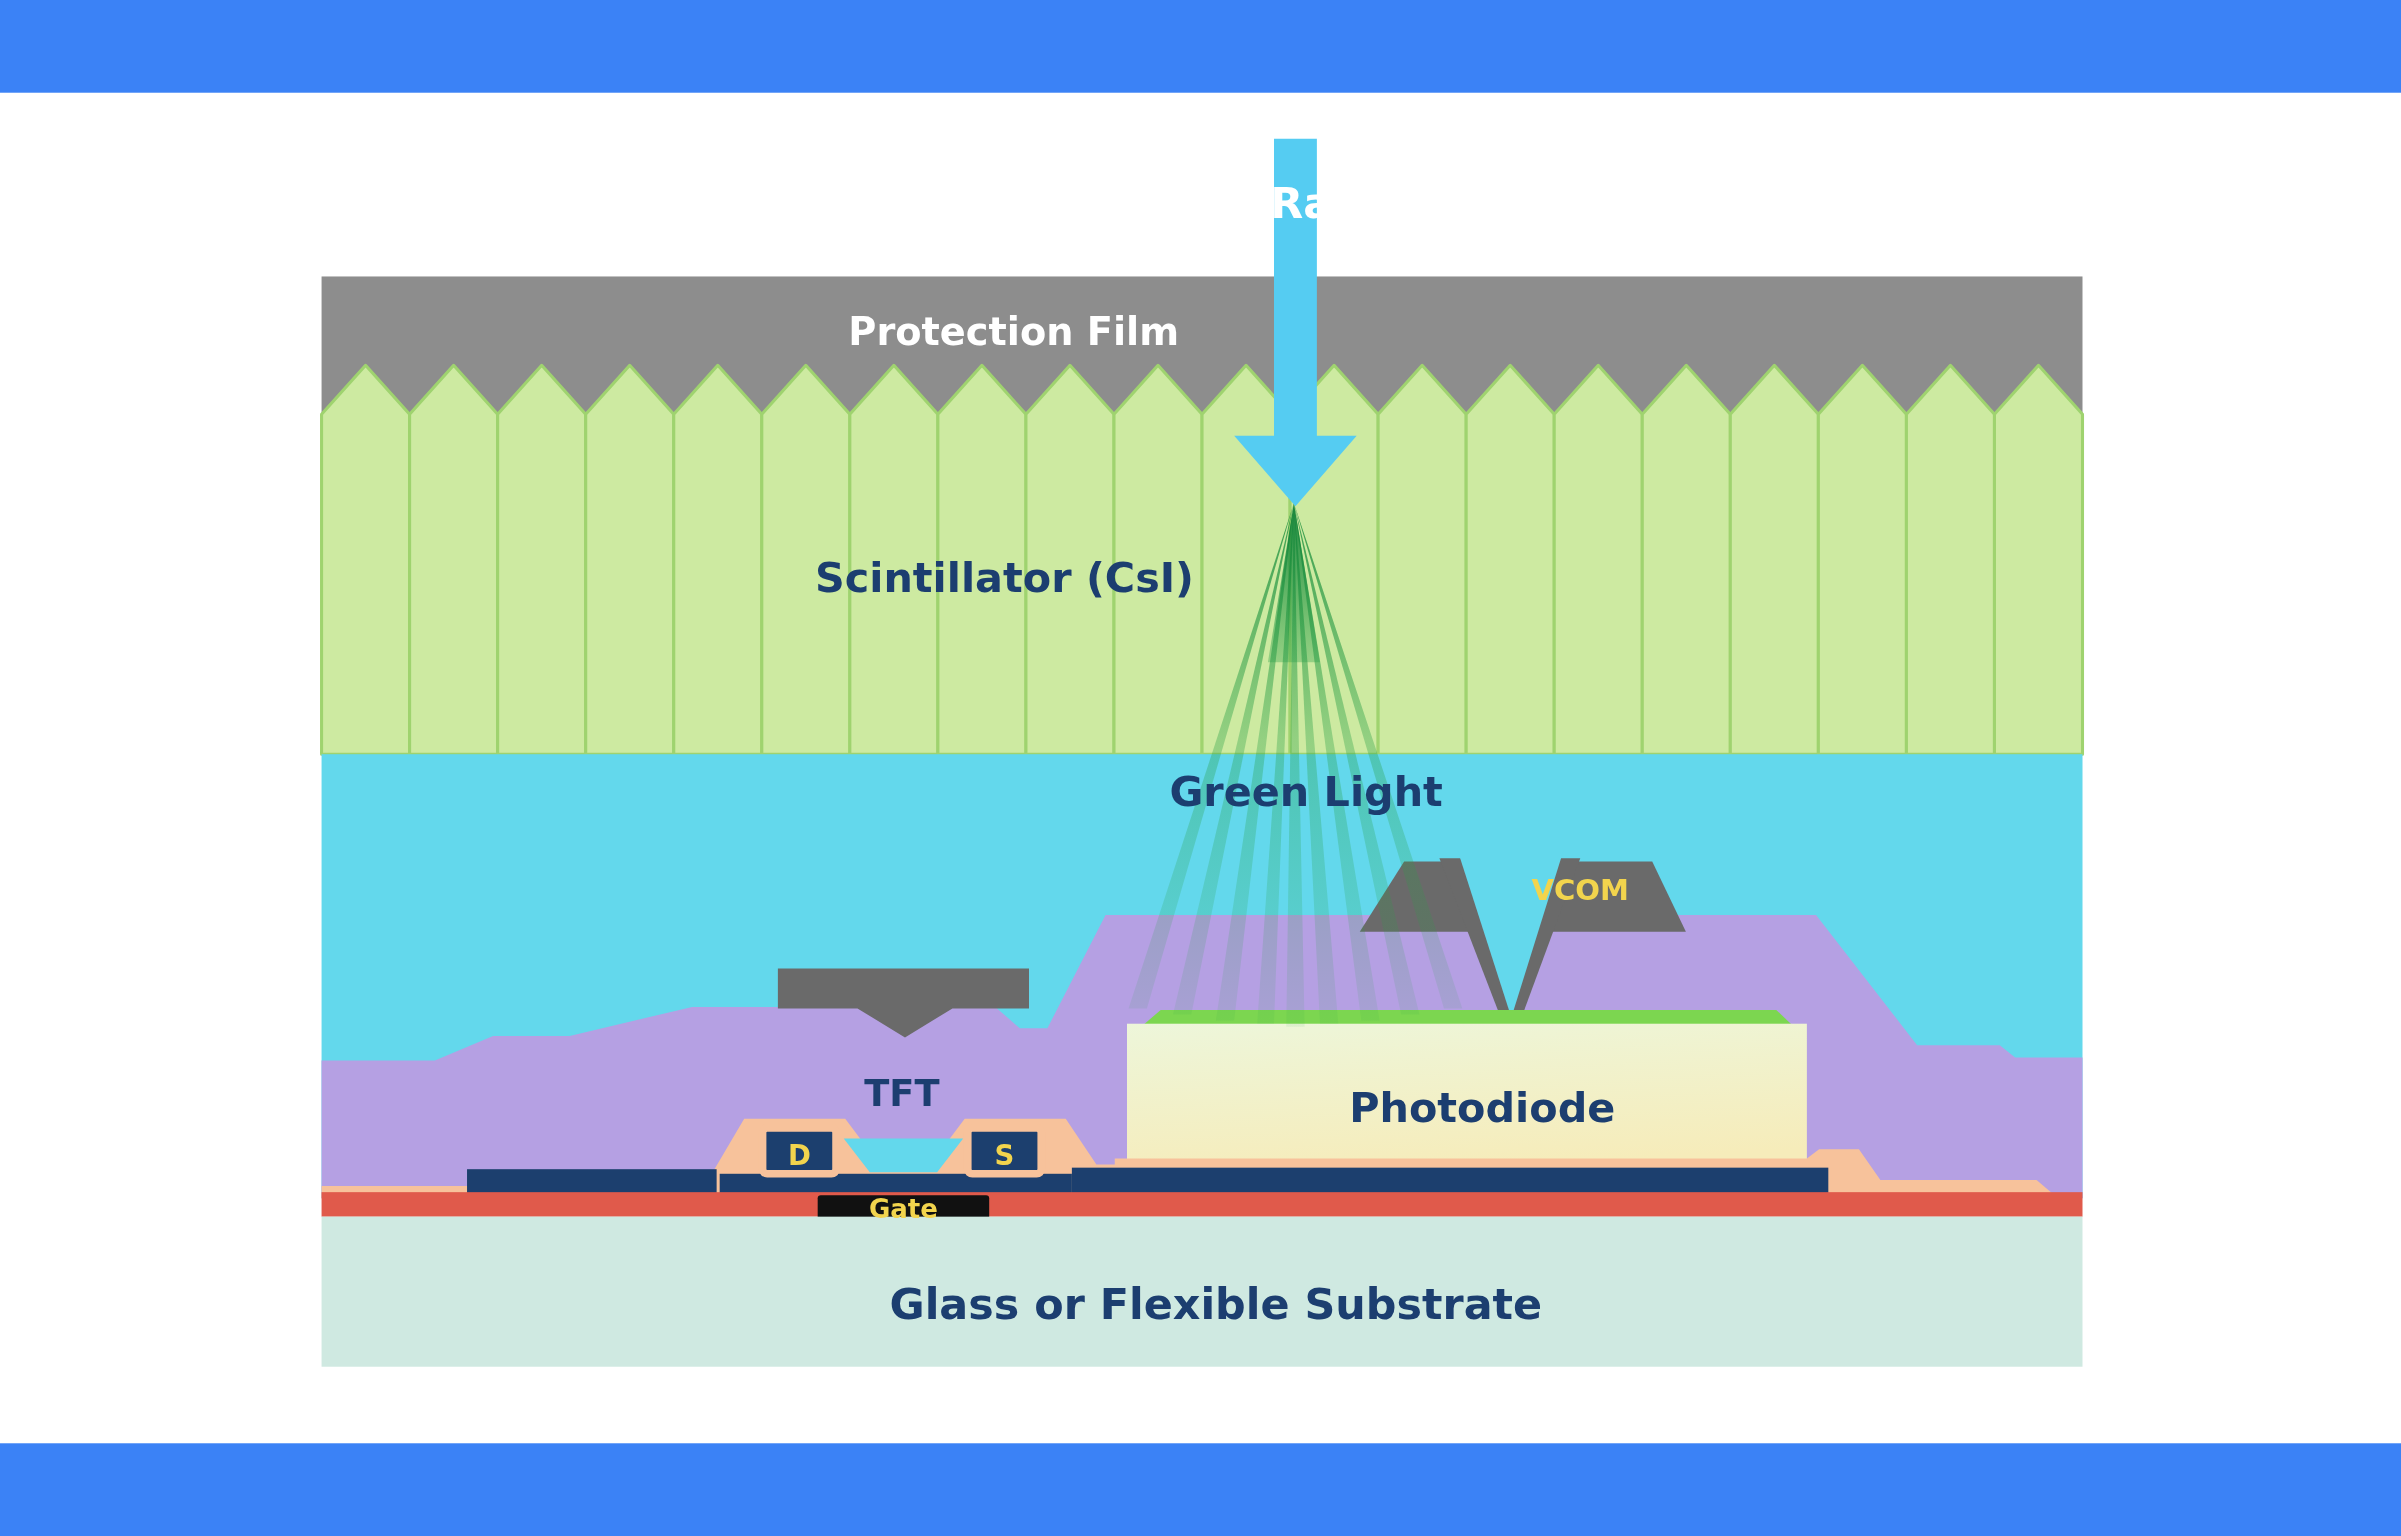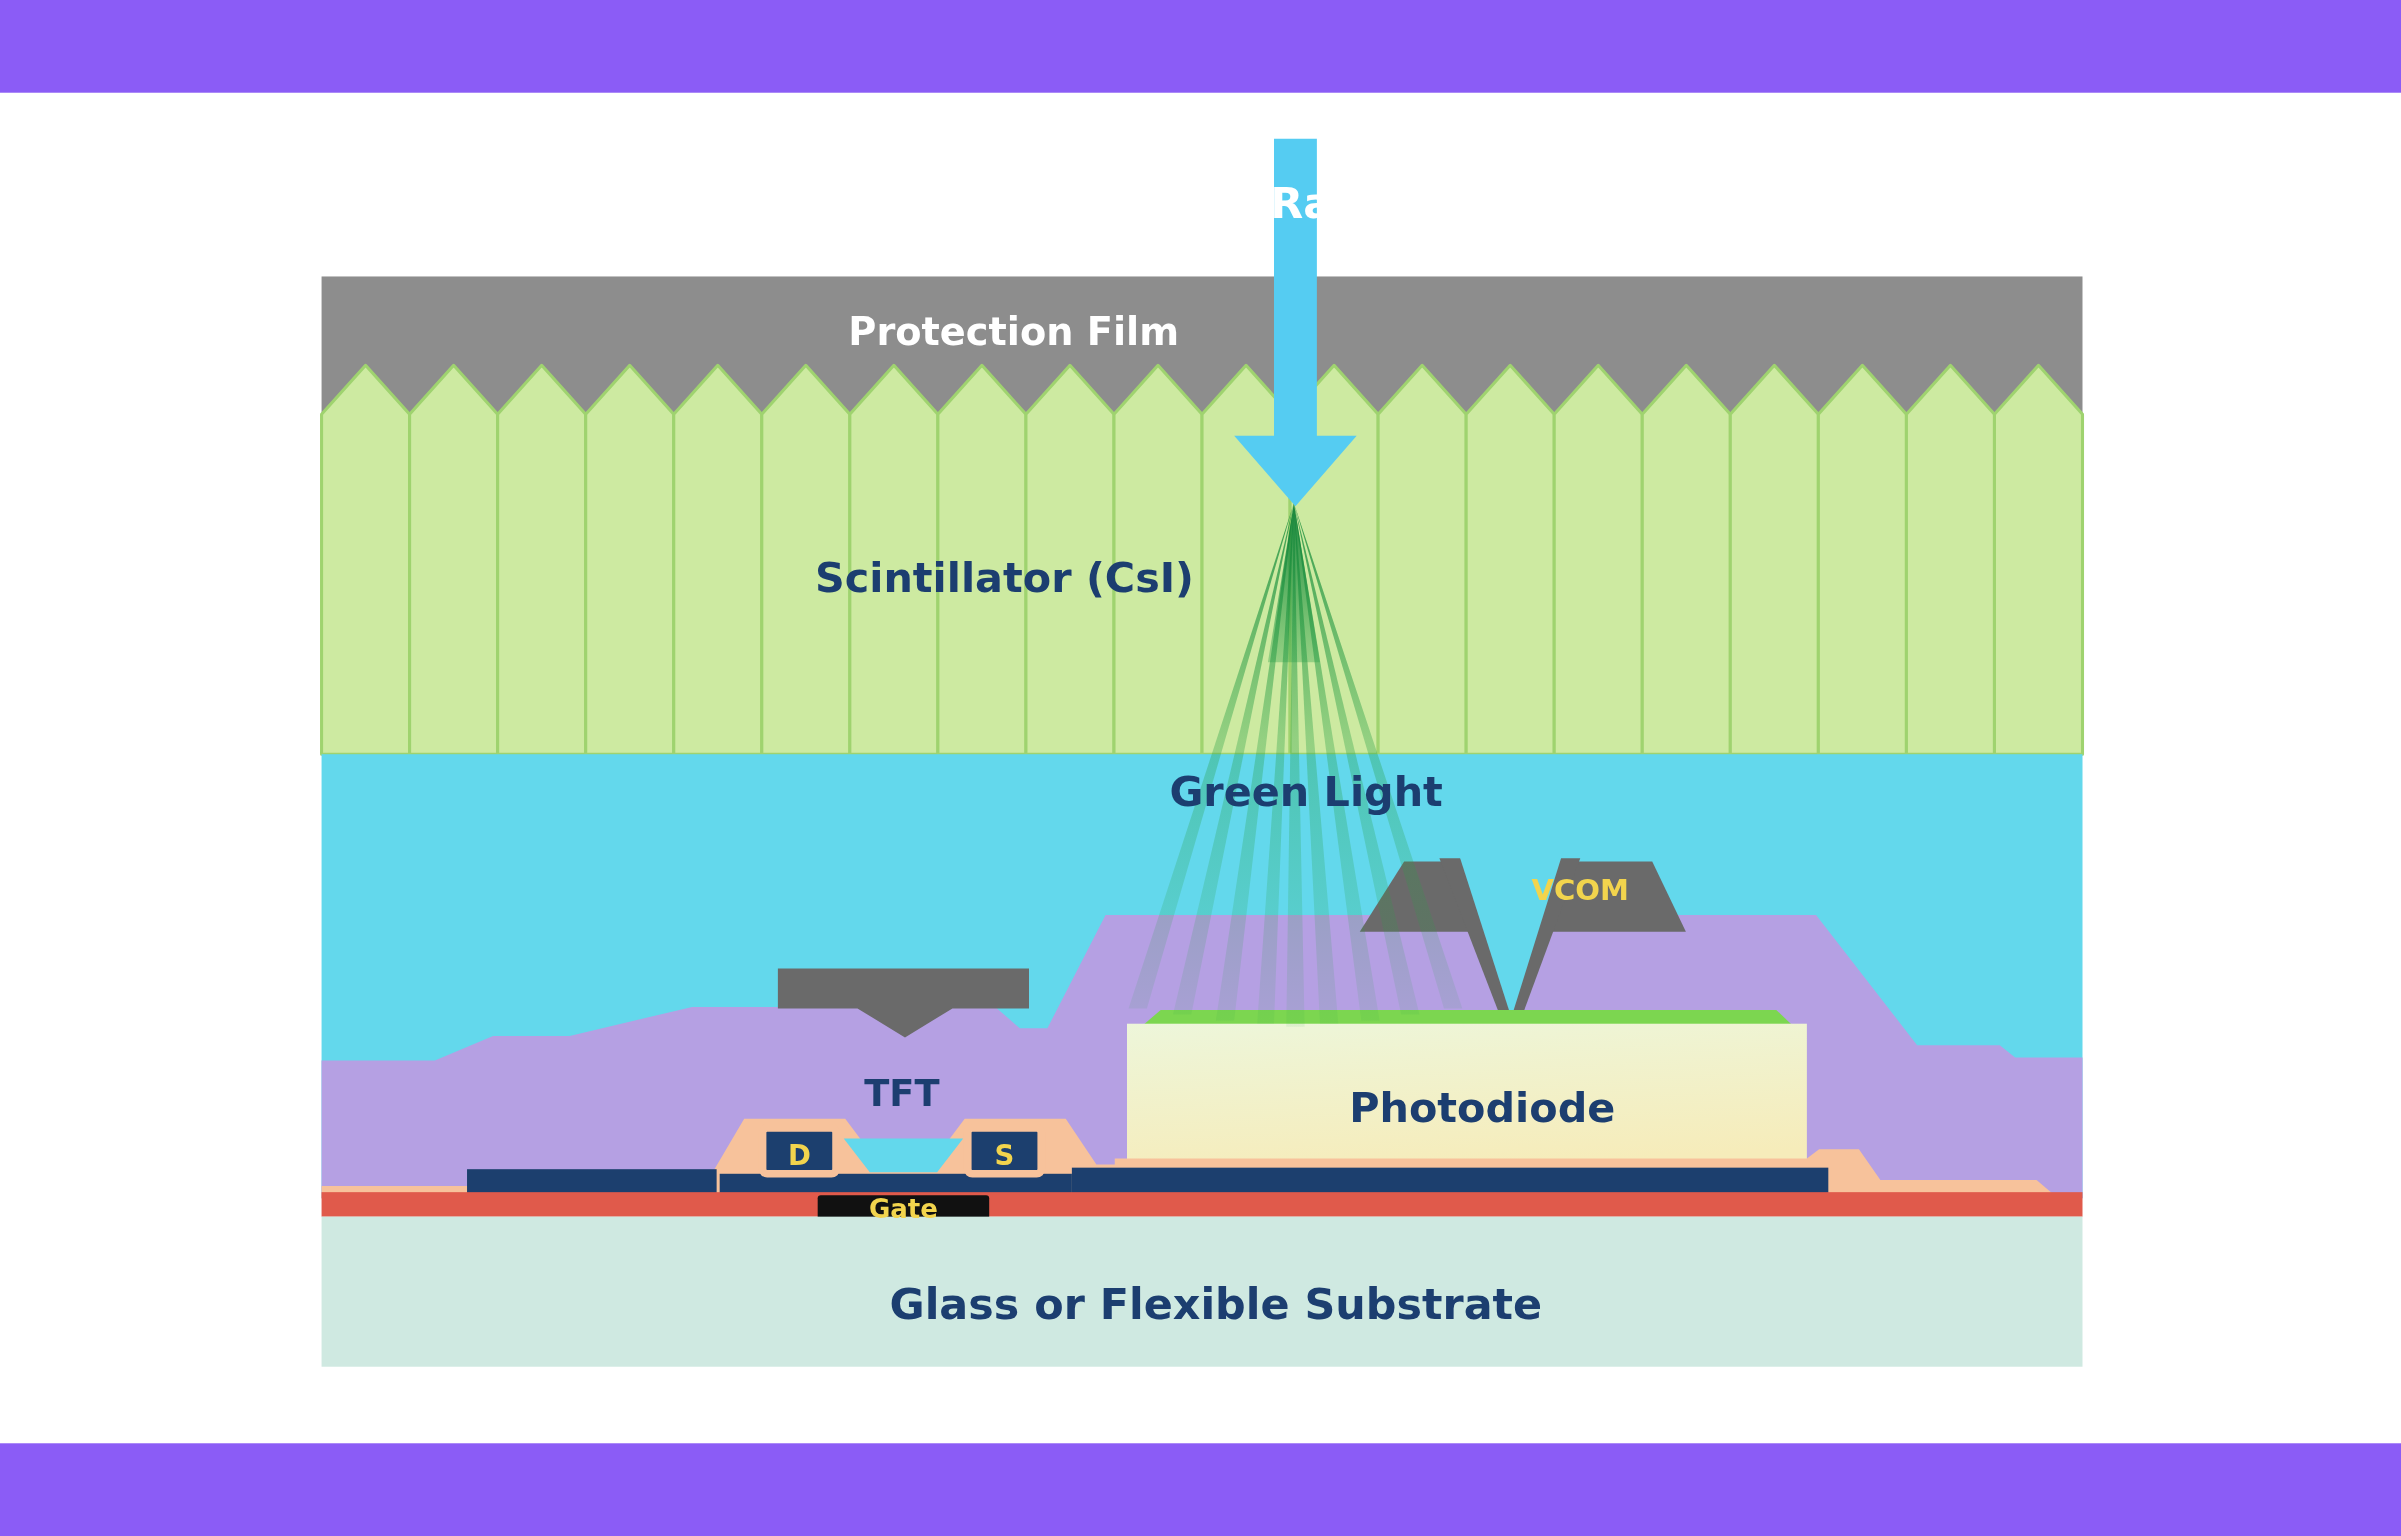--- a/index.html
+++ b/index.html
@@ -1,16 +1,16 @@
 <!DOCTYPE html>
 <html style="font-size:7.7px"><head>
 <meta charset="utf-8">
 <style>
   html,body{margin:0;padding:0;width:100%;height:100%;background:#ffffff;}
-  .stage{width:100vw;height:100vh;display:flex;align-items:center;justify-content:center;background:#8b5cf6;text-decoration:underline;}
+  .stage{width:100vw;height:100vh;display:flex;align-items:center;justify-content:center;background:#3b82f6;text-decoration:underline;}
   svg{width:100%;height:100%;display:block;}
   .t{font-family:"DejaVu Sans","Liberation Sans",sans-serif;font-weight:700;}
   .navy{fill:#1c3e70;}
   .yellow{fill:#f2d44d;}
   .white{fill:#ffffff;}
 </style>
 </head>
 <body>
 
 <div class="stage">

